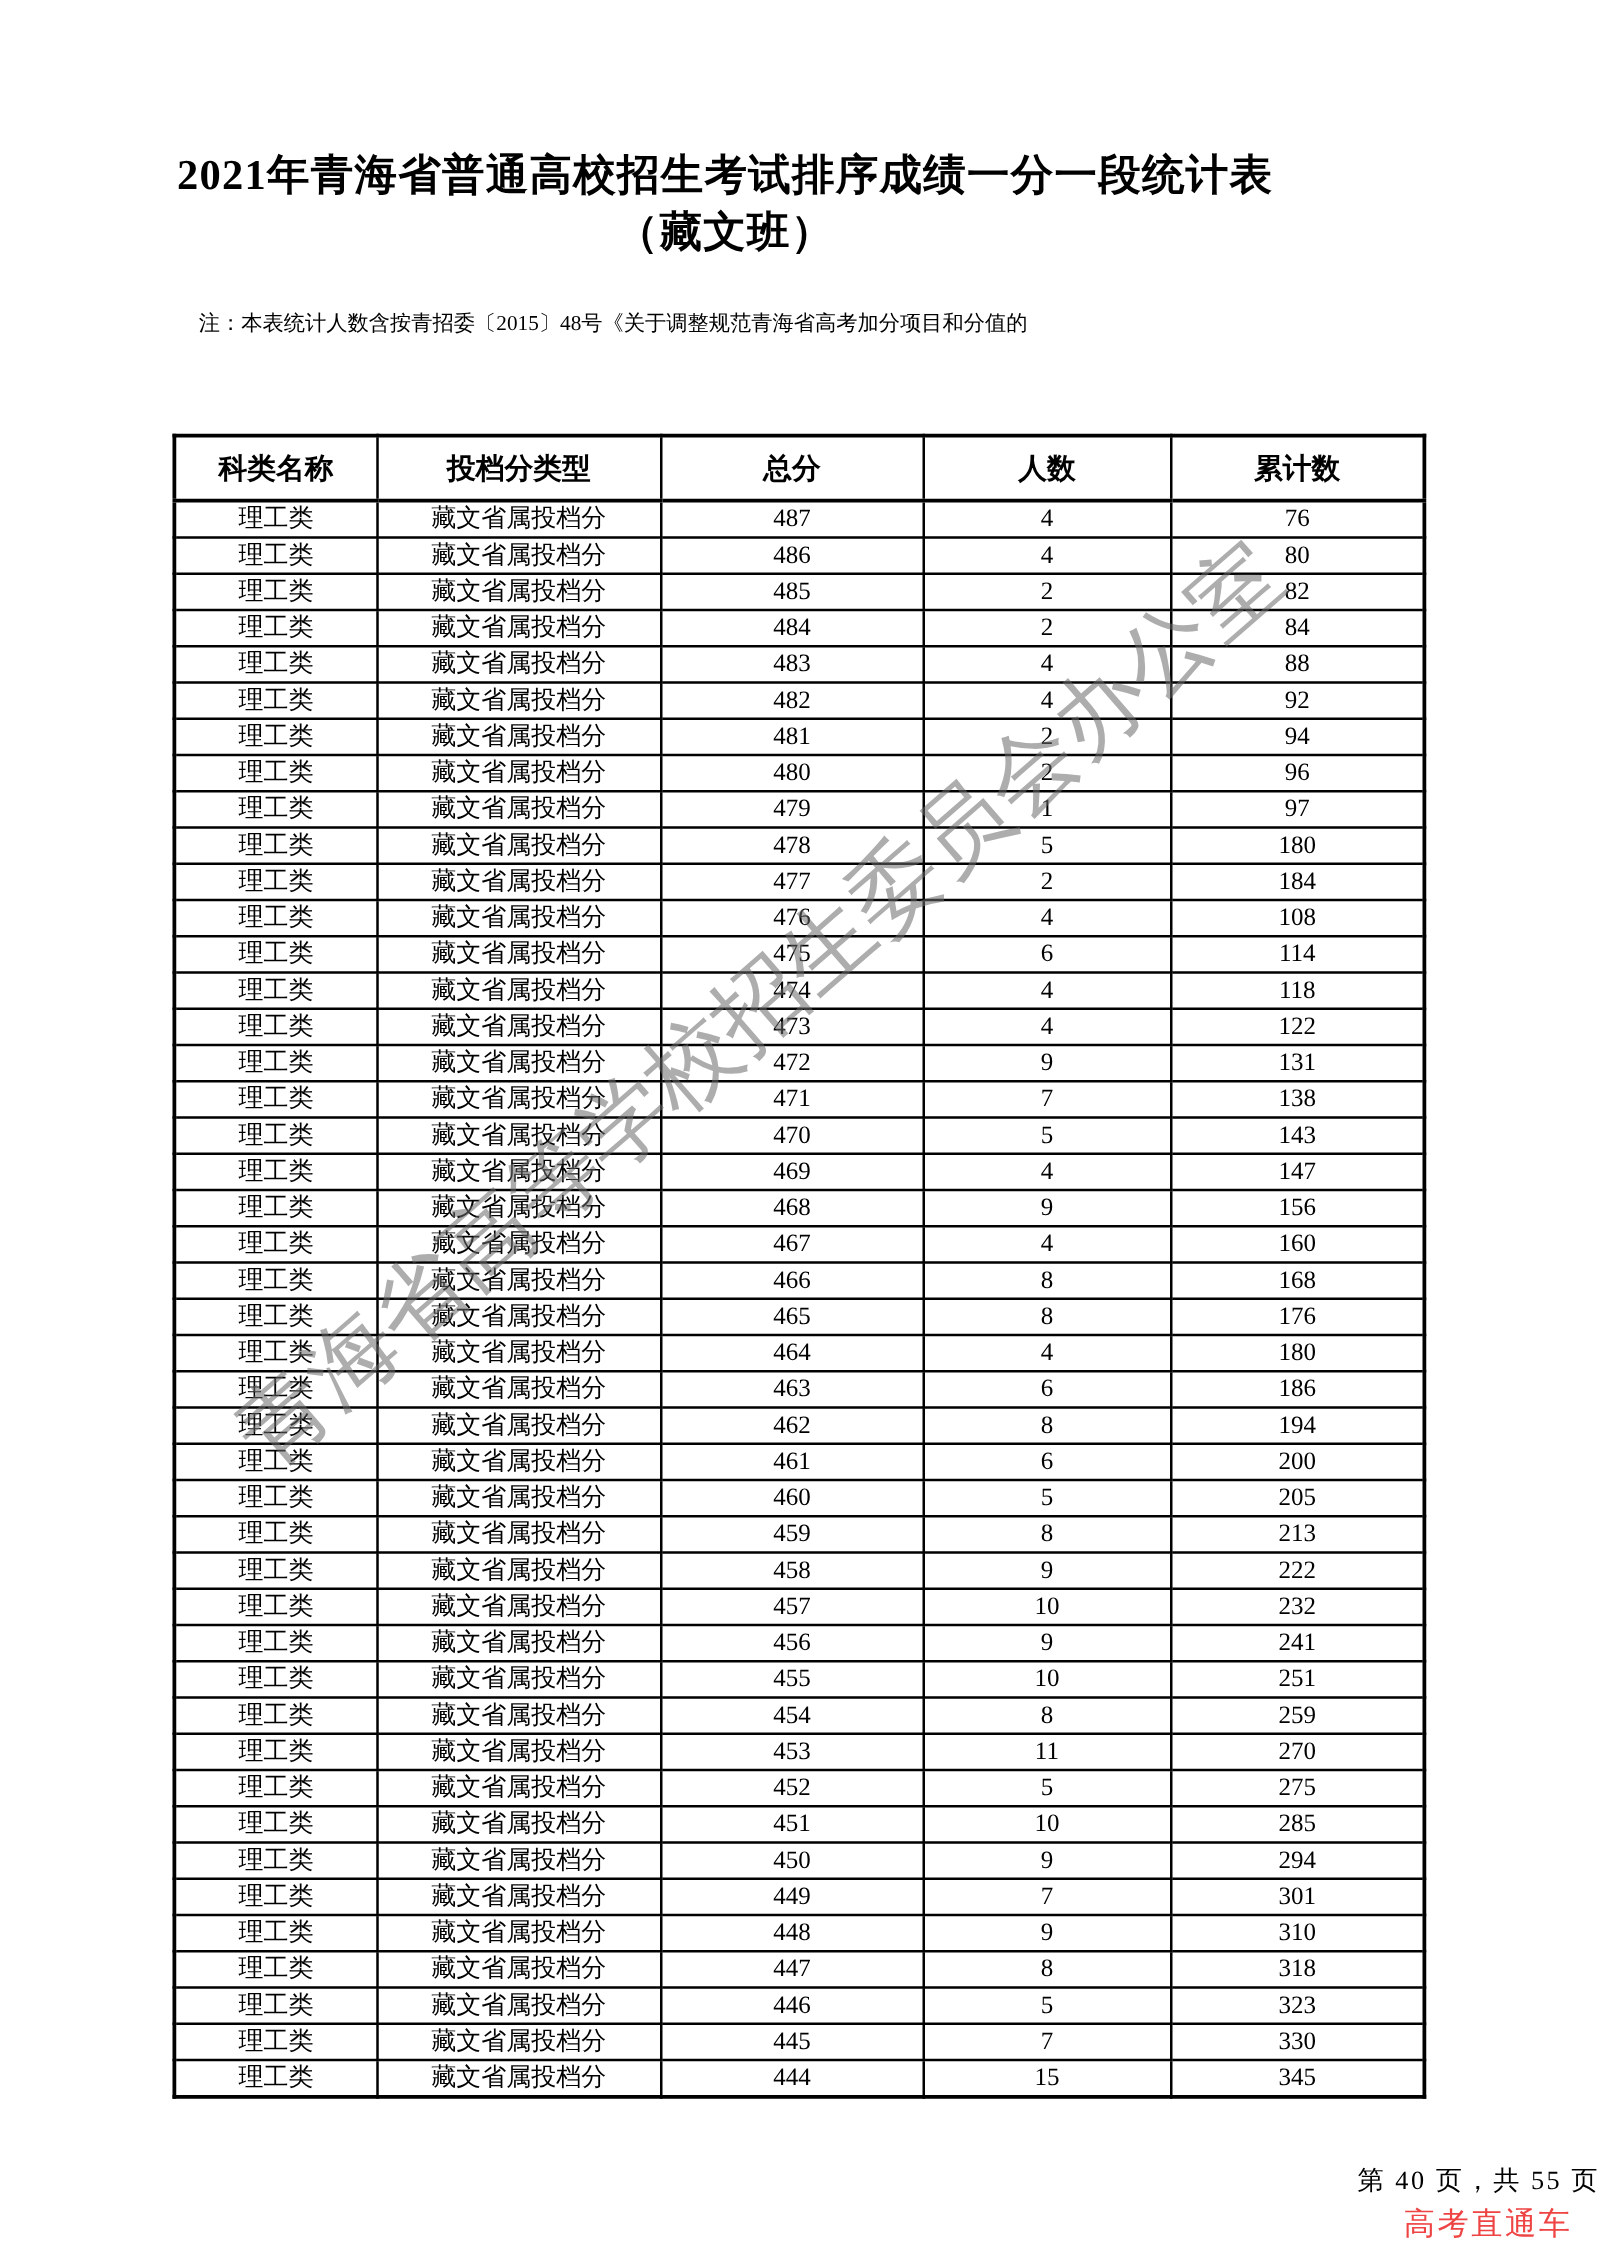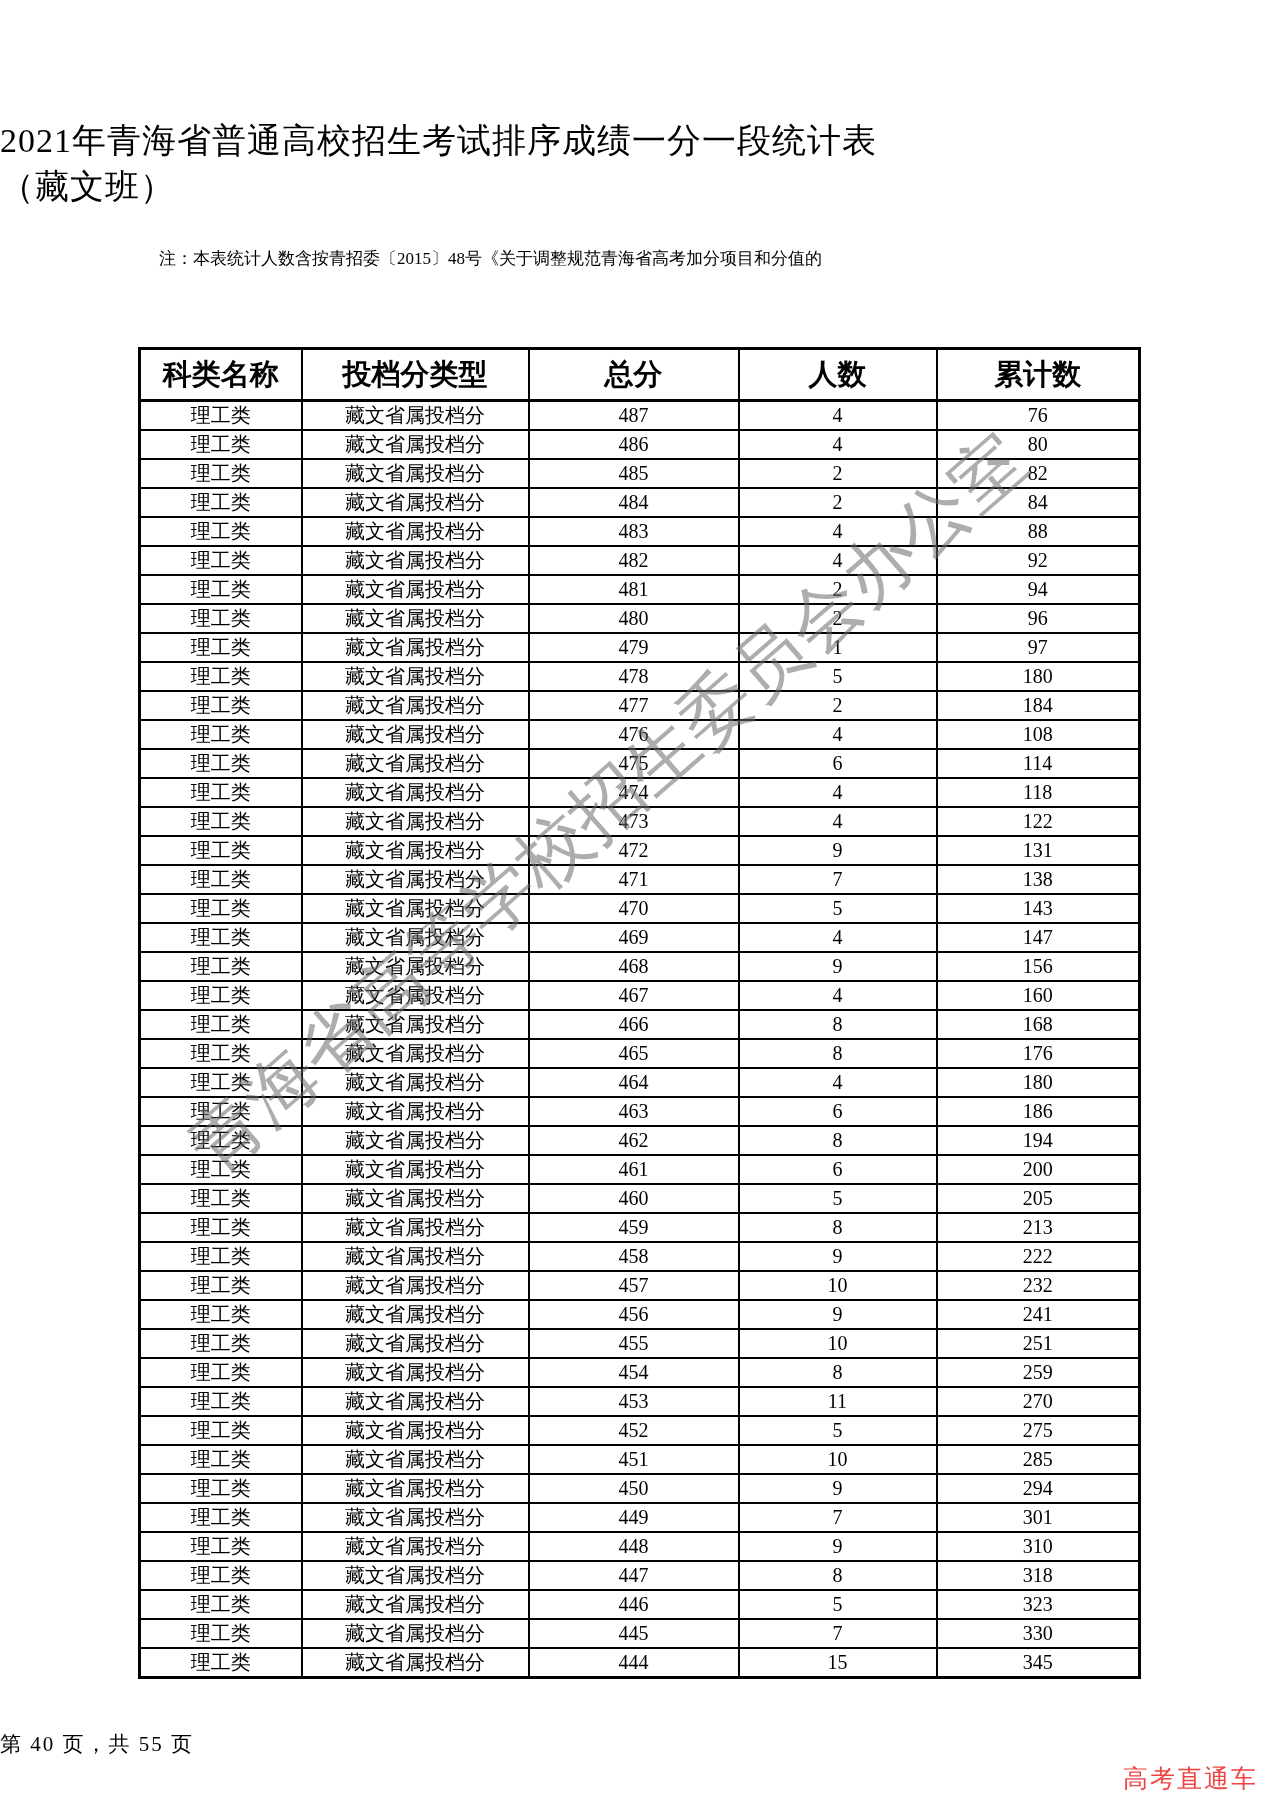--- a/index.html
+++ b/index.html
@@ -9,22 +9,22 @@
     font-family: "Liberation Serif", "DejaVu Serif", serif;
     color: #000000;
     position: relative;
     overflow: hidden;
   }
   .page-title {
     position: absolute;
     top: 118px;
     left: 0;
     width: 1160px;
-    text-align: left;
-    font-weight: normal;
+    text-align: center;
+    font-weight: bold;
     font-size: 34px;
     line-height: 46px;
     letter-spacing: 1px;
   }
   .note {
     position: absolute;
     top: 245px;
     left: 115px;
     width: 880px;
     font-size: 17px;
@@ -41,21 +41,21 @@
     border: 3px solid #000;
   }
   .score-table th, .score-table td {
     border: 2px solid #000;
     text-align: center;
     vertical-align: middle;
     overflow: hidden;
     white-space: nowrap;
   }
   .score-table th {
-    font-size: 29px;
+    font-size: 23px;
     font-weight: bold;
     height: 52px;
     border-bottom: 3px solid #000;
   }
   .score-table td {
     font-size: 20px;
     font-weight: normal;
     height: 27px;
     line-height: 27px;
   }
@@ -77,21 +77,21 @@
     transform-origin: 0 50%;
     pointer-events: none;
     z-index: 5;
     font-weight: normal;
   }
   .page-footer {
     position: absolute;
     top: 1730px;
     left: 0;
     width: 1280px;
-    text-align: left;
+    text-align: right;
     font-size: 21px;
     letter-spacing: 2px;
   }
   .watermark-corner {
     position: absolute;
     top: 1762px;
     right: 22px;
     font-size: 25px;
     color: #ef4444;
     letter-spacing: 2px;

